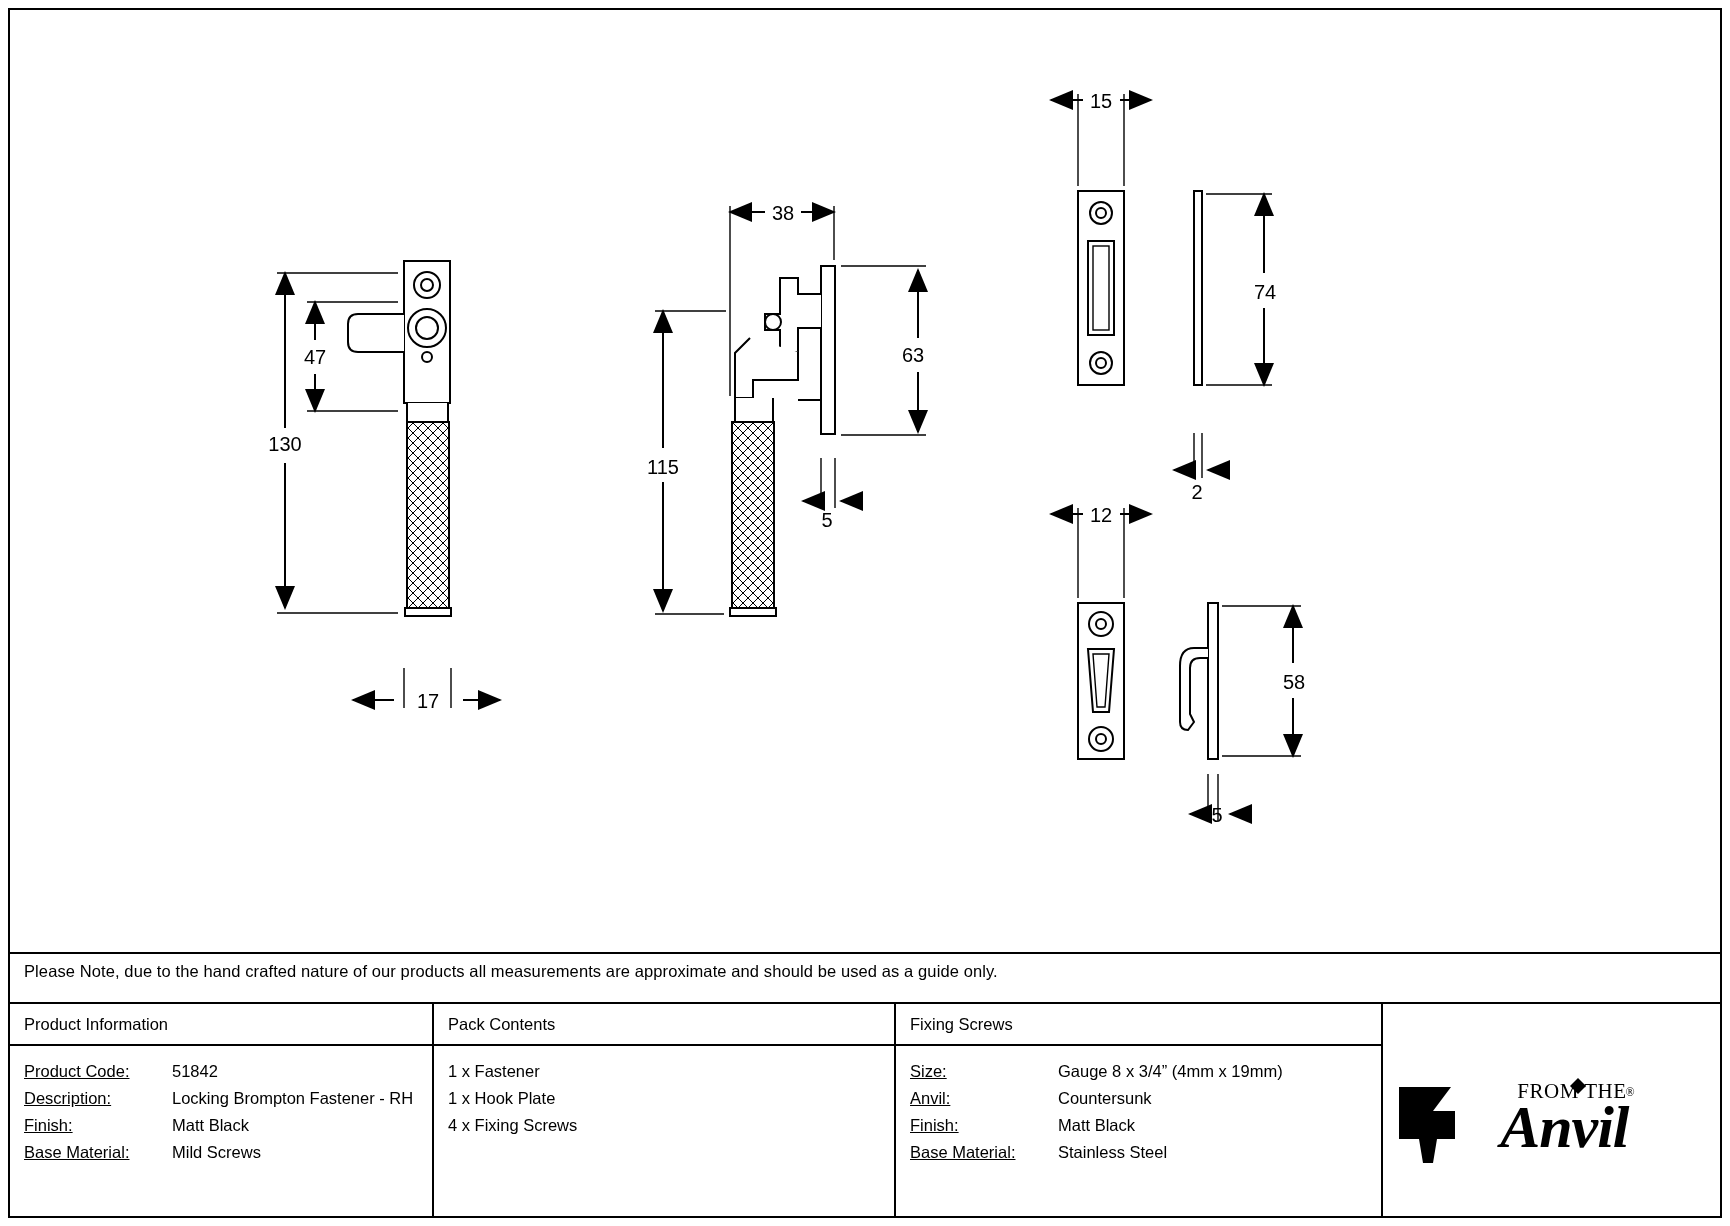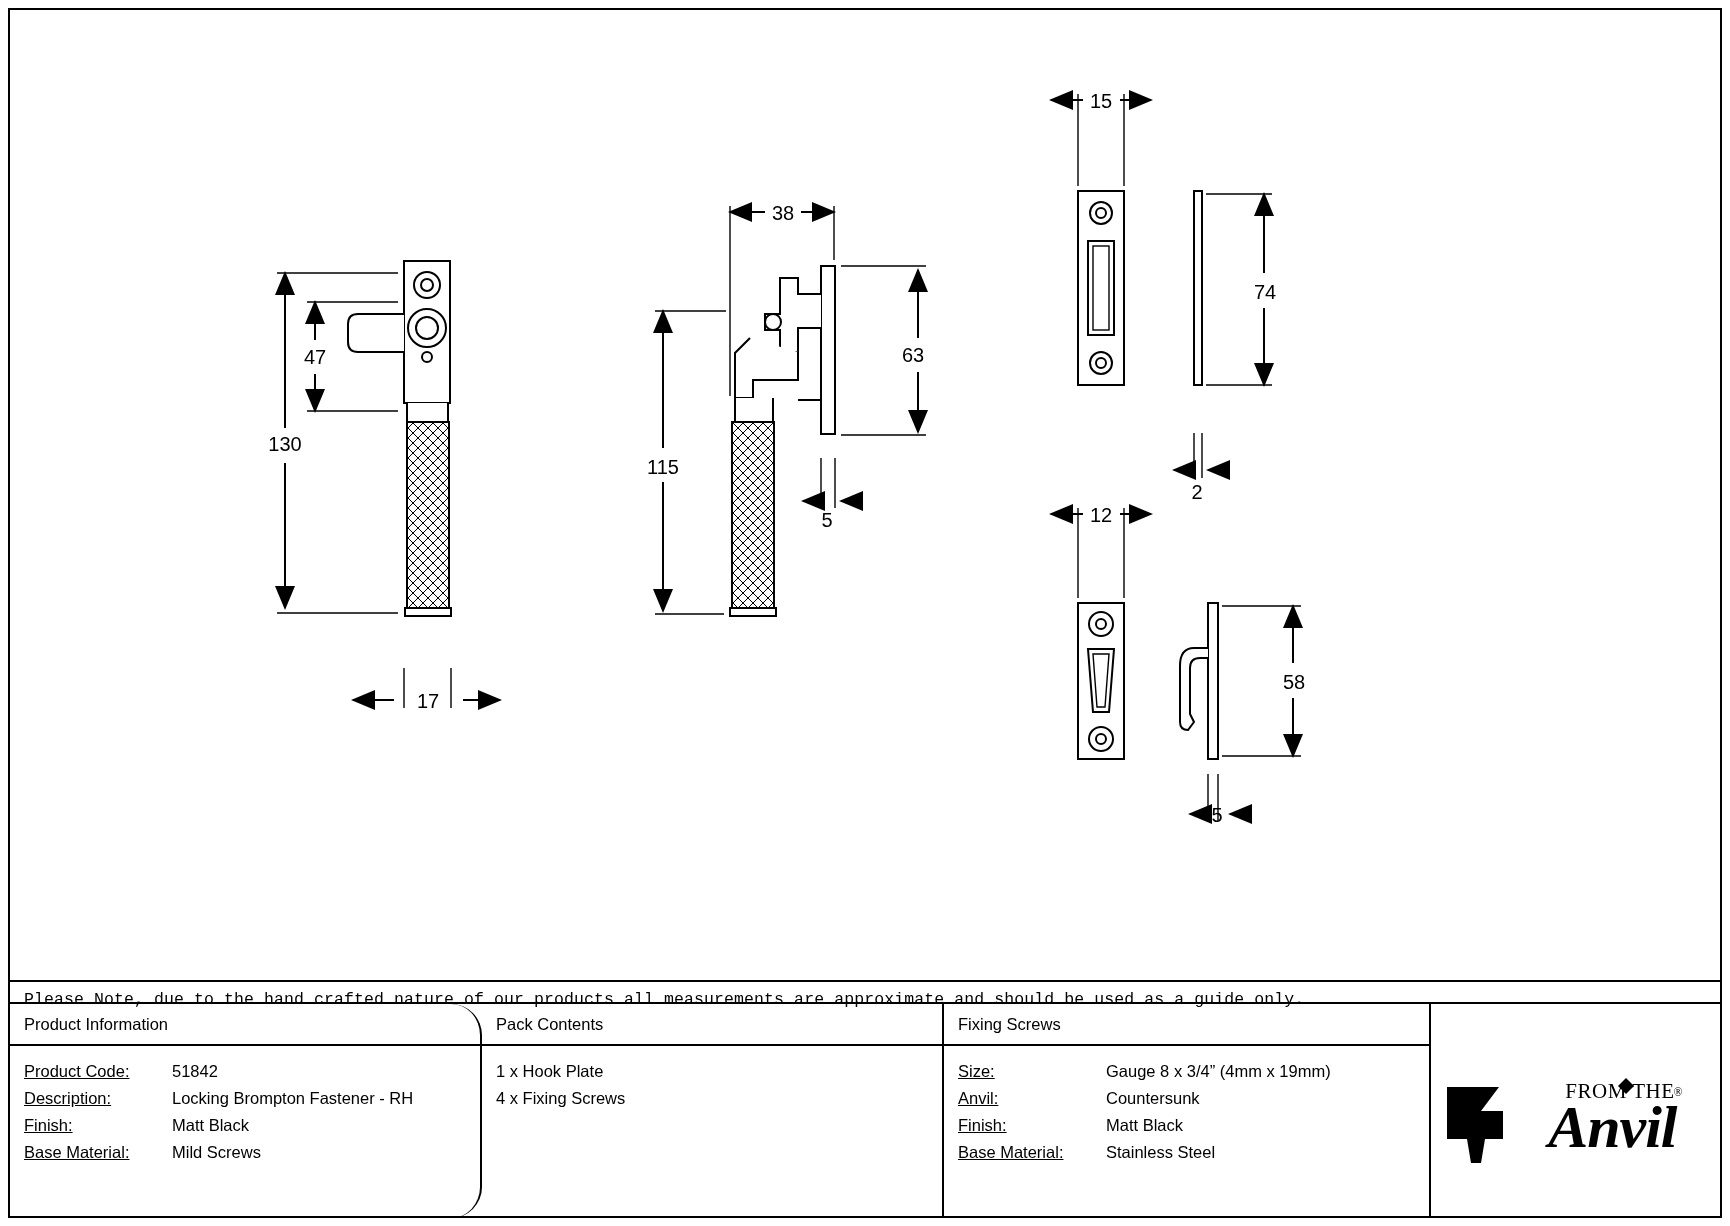--- a/index.html
+++ b/index.html
@@ -39,28 +39,27 @@
   }
   svg.draw {
     position: absolute;
     left: 0;
     top: 0;
   }
   
   .note-row {
     position: absolute;
     left: 10px;
-    top: 980px;
+    top: 952px;
     width: 1710px;
     height: 37px;
     box-sizing: border-box;
     border-top: 2px solid #000;
     display: flex;
     align-items: center;
-    font-family: Liberation Mono, monospace;
   }
   .note-text {
     padding-left: 14px;
     font-size: 16.5px;
     letter-spacing: 0.1px;
   }
   .info-block {
     position: absolute;
     left: 10px;
     top: 1002px;
@@ -68,21 +67,21 @@
     height: 216px;
     box-sizing: border-box;
     border-top: 2px solid #000;
     display: flex;
   }
   .col {
     box-sizing: border-box;
     border-right: 2px solid #000;
     position: relative;
   }
-  .col.c1 { width: 472px; border-radius: 31px; }
+  .col.c1 { width: 424px; }
   .col.c2 { width: 462px; }
   .col.c3 { width: 487px; }
   .col.c4 { width: 259px; border-right: none; }
   .col-head {
     height: 42px;
     box-sizing: border-box;
     border-bottom: 2px solid #000;
     display: flex;
     align-items: center;
     padding-left: 14px;
@@ -364,20 +363,21 @@
         <div class="kv wide">
           <span class="k">Base Material:</span>
           <span class="v">Mild Screws</span>
         </div>
       </div>
     </div>
 
     <div class="col c2">
       <div class="col-head">Pack Contents</div>
       <div class="col-body">
+        <div class="list-line">1 x Fastener</div>
         <div class="list-line">1 x Hook Plate</div>
         <div class="list-line">4 x Fixing Screws</div>
       </div>
     </div>
 
     <div class="col c3">
       <div class="col-head">Fixing Screws</div>
       <div class="col-body">
         <div class="kv wide">
           <span class="k">Size:</span>

